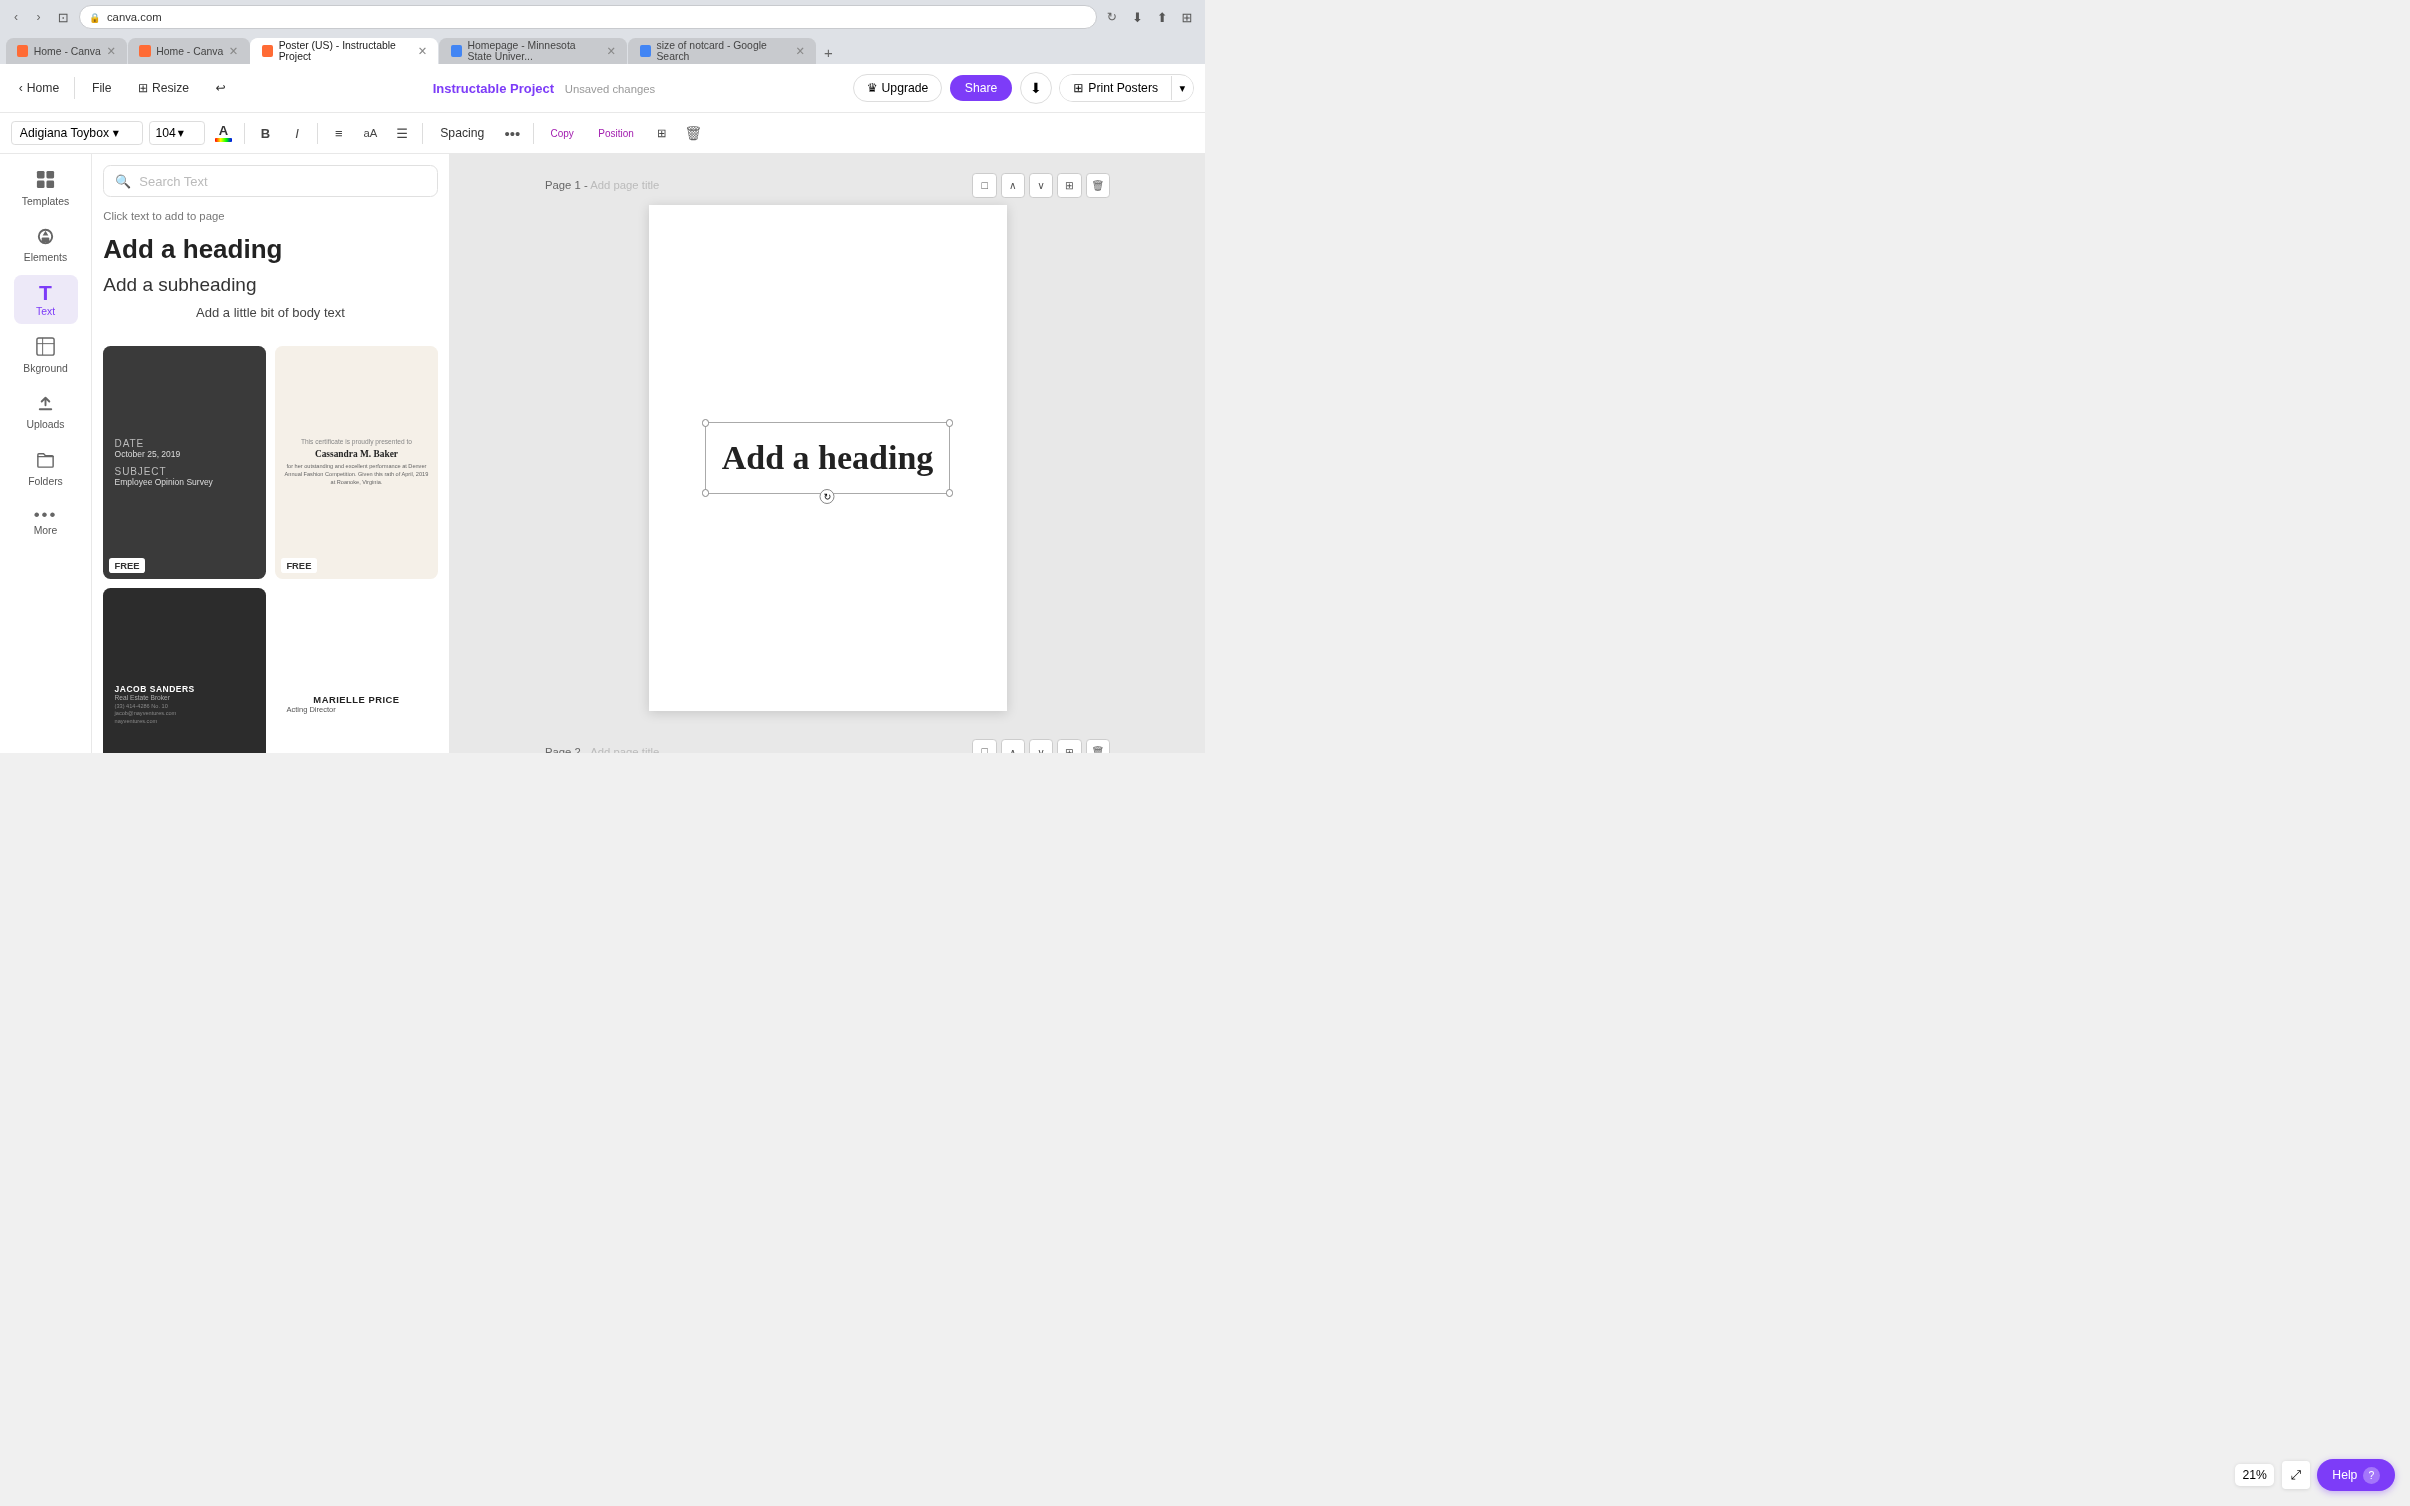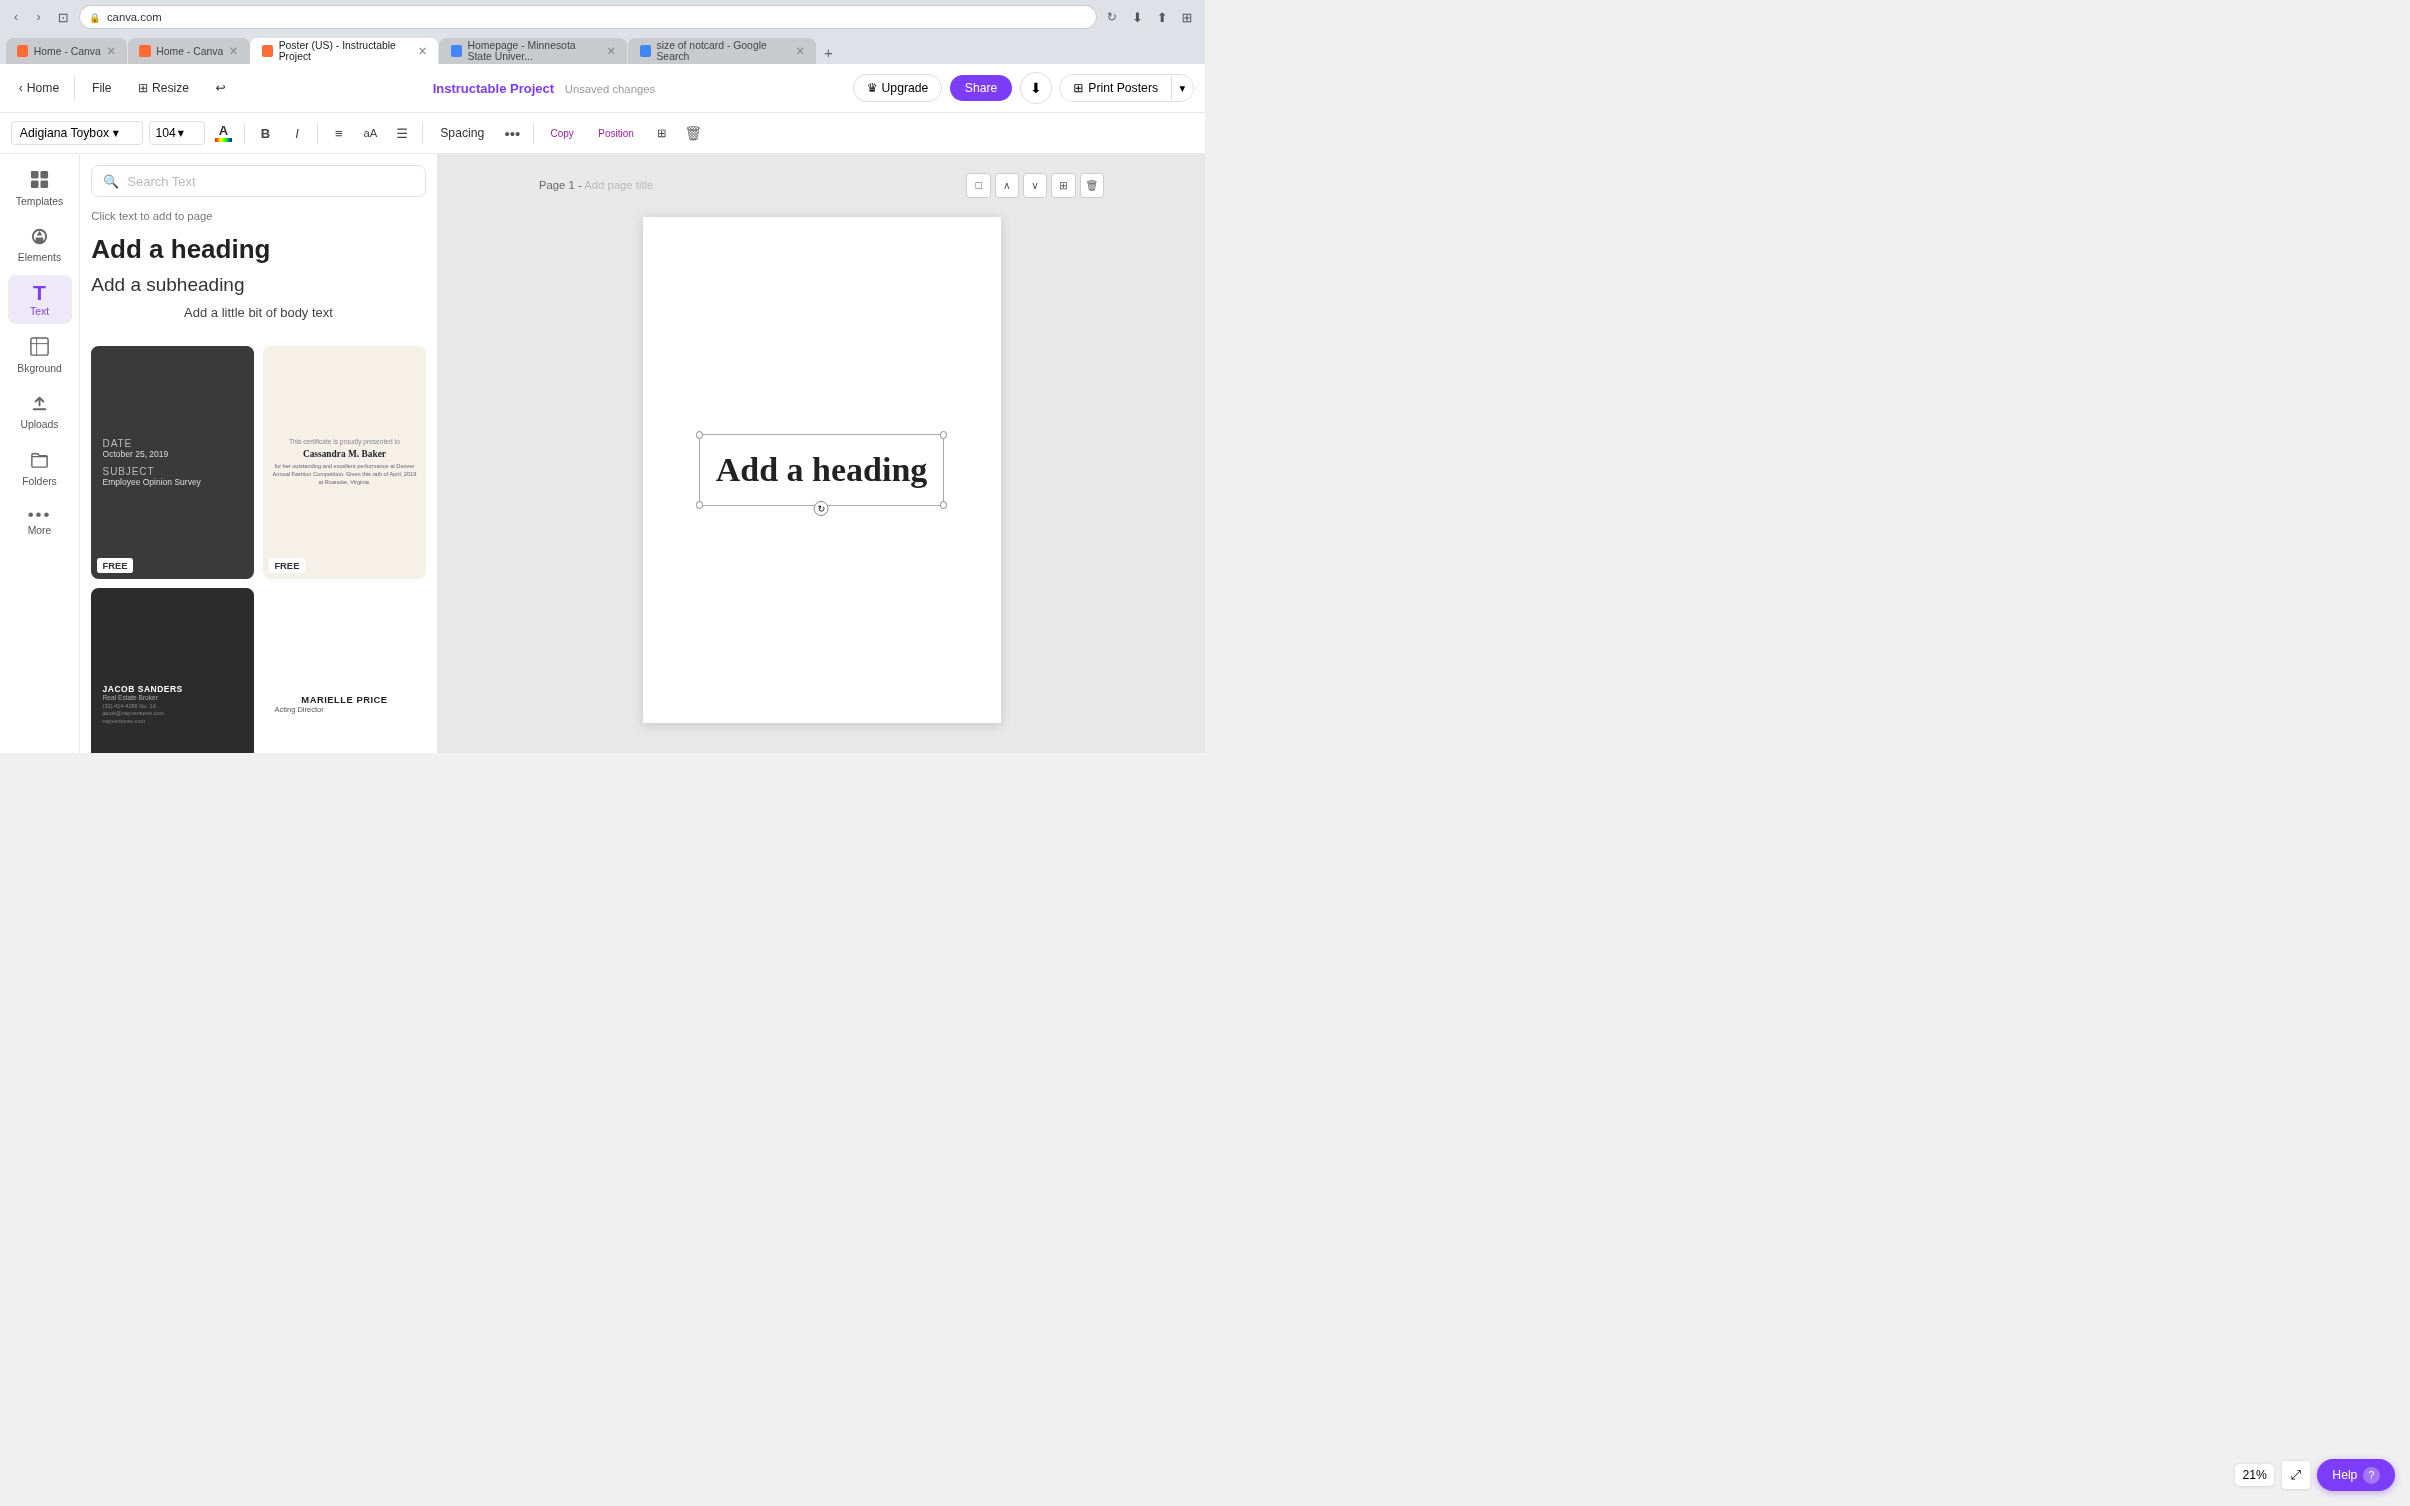--- a/index.html
+++ b/index.html
@@ -49,21 +49,21 @@
     .color-bar { width: 17px; height: 3.8px; background: linear-gradient(to right, #ff0000, #ffff00, #00ff00, #0000ff); border-radius: 0.9px; margin-top: 0.9px; }
     .spacing-btn { padding: 3.8px 9.4px; border-radius: 3.8px; border: none; background: transparent; cursor: pointer; font-size: 12.2px; color: #333; }
     .more-options { width: 26px; height: 26px; display: flex; align-items: center; justify-content: center; border-radius: 3.8px; cursor: pointer; font-size: 15px; color: #555; }
     .copy-btn, .position-btn { padding: 3.8px 9.4px; border-radius: 3.8px; border: none; background: transparent; cursor: pointer; font-size: 10px; color: #a21caf; }
     .delete-btn { width: 26px; height: 26px; display: flex; align-items: center; justify-content: center; border-radius: 3.8px; cursor: pointer; color: #666; font-size: 14px; }
 
     
     .main-content { display: flex; flex: 1; overflow: hidden; }
 
     
-    .sidebar { width: 80px; background: white; border-right: 0.9px solid #e8e8e8; display: flex; flex-direction: column; align-items: center; padding: 7.5px 0; gap: 3.8px; }
+    .sidebar { width: 92px; background: white; border-right: 0.9px solid #e8e8e8; display: flex; flex-direction: column; align-items: center; padding: 7.5px 0; gap: 3.8px; }
     .sidebar-item { display: flex; flex-direction: column; align-items: center; gap: 2.8px; padding: 7.5px 5.6px; border-radius: 7.5px; cursor: pointer; width: 64px; color: #555; }
     .sidebar-item.active { background: #ede9f8; color: #7d3cf8; }
     .sidebar-item-icon { font-size: 19px; line-height: 1; }
     .sidebar-item-label { font-size: 10.4px; font-weight: 500; }
 
     
     .panel { width: 358px; background: white; border-right: 0.9px solid #e8e8e8; display: flex; flex-direction: column; padding: 11.3px; overflow-y: auto; }
     .search-box { display: flex; align-items: center; gap: 7.5px; border: 1.4px solid #e0e0e0; border-radius: 7.5px; padding: 7.5px 11.3px; margin-bottom: 13px; background: white; }
     .search-box input { border: none; outline: none; flex: 1; font-size: 13px; color: #333; background: transparent; }
     .search-box input::placeholder { color: #bbb; }
@@ -96,21 +96,21 @@
     .card3 .bc-name { font-size: 8.5px; font-weight: 700; color: white; letter-spacing: 0.5px; }
     .card3 .bc-title { font-size: 6.6px; color: #aaa; }
     .card3 .bc-contact { font-size: 5.6px; color: #888; margin-top: 1.9px; }
 
     
     .card4 { background: white; }
     .card4 .mp-name { font-size: 9.4px; font-weight: 800; color: #222; text-transform: uppercase; text-align: center; letter-spacing: 0.5px; }
     .card4 .mp-title { font-size: 7.5px; color: #555; }
 
     
-    .canvas-area { flex: 1; background: #e8e8e8; overflow-y: auto; display: flex; flex-direction: column; align-items: center; padding: 19px; gap: 12px; position: relative; }
+    .canvas-area { flex: 1; background: #e8e8e8; overflow-y: auto; display: flex; flex-direction: column; align-items: center; padding: 19px; gap: 0; position: relative; }
 
     .page-controls { width: 100%; max-width: 565px; display: flex; align-items: center; margin-bottom: 7.5px; gap: 5.6px; }
     .page-label { font-size: 11.3px; color: #666; flex: 1; }
     .page-controls-right { display: flex; gap: 3.8px; }
     .page-ctrl-btn { width: 24.5px; height: 24.5px; border: 0.9px solid #ccc; border-radius: 3.8px; background: white; cursor: pointer; display: flex; align-items: center; justify-content: center; font-size: 10.4px; color: #555; }
 
     .canvas-page { width: 358px; background: white; box-shadow: 0 1.9px 11.3px rgba(0,0,0,0.15); margin-bottom: 28px; position: relative; aspect-ratio: 0.707; display: flex; align-items: center; justify-content: center; }
 
     .heading-element { font-size: 34px; font-weight: 900; color: #222; font-family: 'Georgia', serif; position: relative; cursor: pointer; border: none; outline: none; padding: 9.4px; }
     .selection-handles { position: absolute; inset: -7.5px; border: 0.9px solid #aaa; pointer-events: none; }

